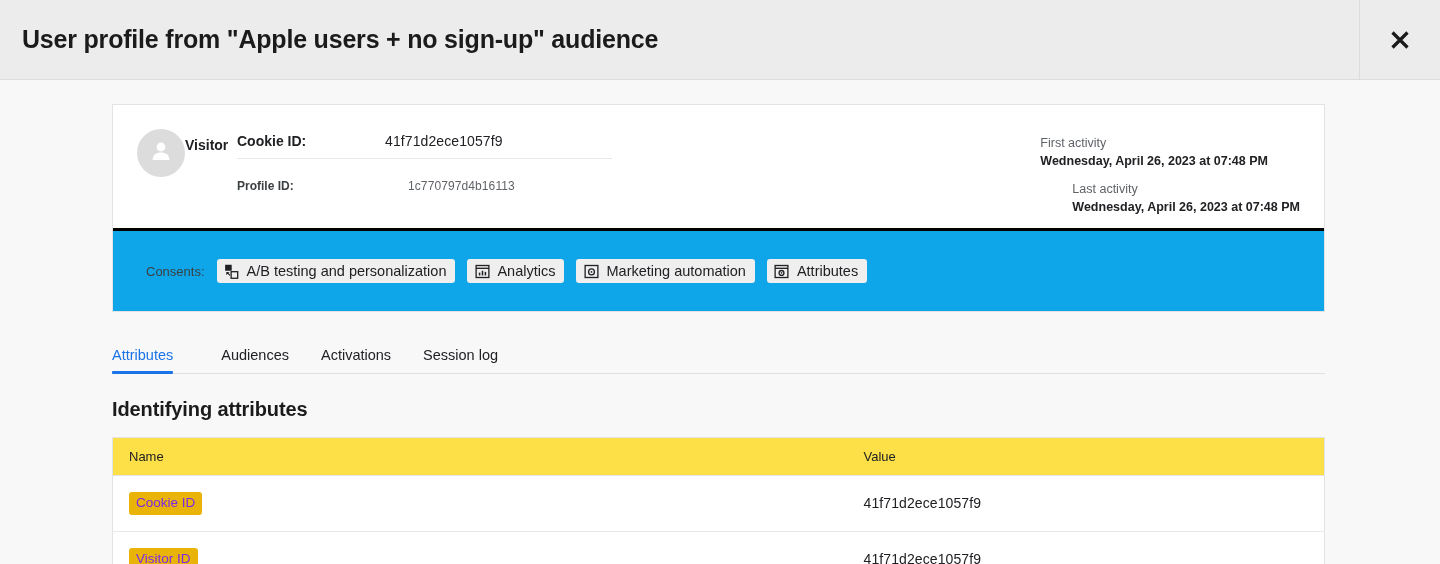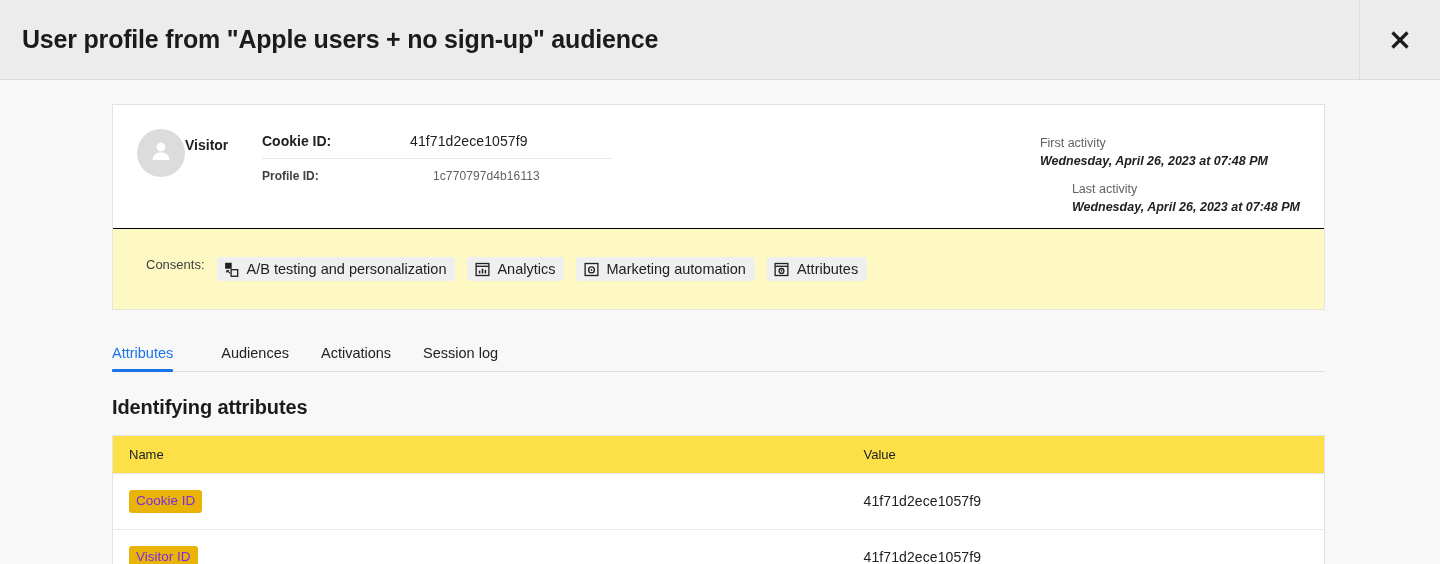--- a/index.html
+++ b/index.html
@@ -113,26 +113,25 @@
   .id-block {
     margin-left: 4px;
     width: 375px;
     padding-top: 6px;
   }
 
   .id-row {
     display: flex;
     align-items: baseline;
     padding: 0 0 9px 0;
-    margin-left: 25px;
   }
 
   .id-row.second {
     border-top: 1px solid #e8e8e8;
-    padding-top: 10px;
+    padding-top: 20px;
     padding-bottom: 0;
   }
 
   .id-label-primary {
     font-size: 14px;
     font-weight: bold;
     color: #202124;
     width: 148px;
     flex: none;
   }
@@ -171,28 +170,28 @@
     font-size: 12.5px;
     color: #5f6368;
     line-height: 1.45;
   }
 
   .activity-value {
     font-size: 12.5px;
     font-weight: bold;
     color: #202124;
     line-height: 1.45;
-    font-style: italic;
   }
 
   
   .consents-row {
-    border-top: 1px solid #000000;
-    background: #fef9c3;
-    display: flex;
+    border-top: 3px solid #000000;
+    background: #0ea5e9;
+    display: flex;
+    align-items: center;
     padding: 28px 24px;
     min-height: 72px;
   }
 
   .consents-label {
     font-size: 13px;
     color: #3c4043;
     margin-left: 9px;
     margin-right: 12px;
     white-space: nowrap;

